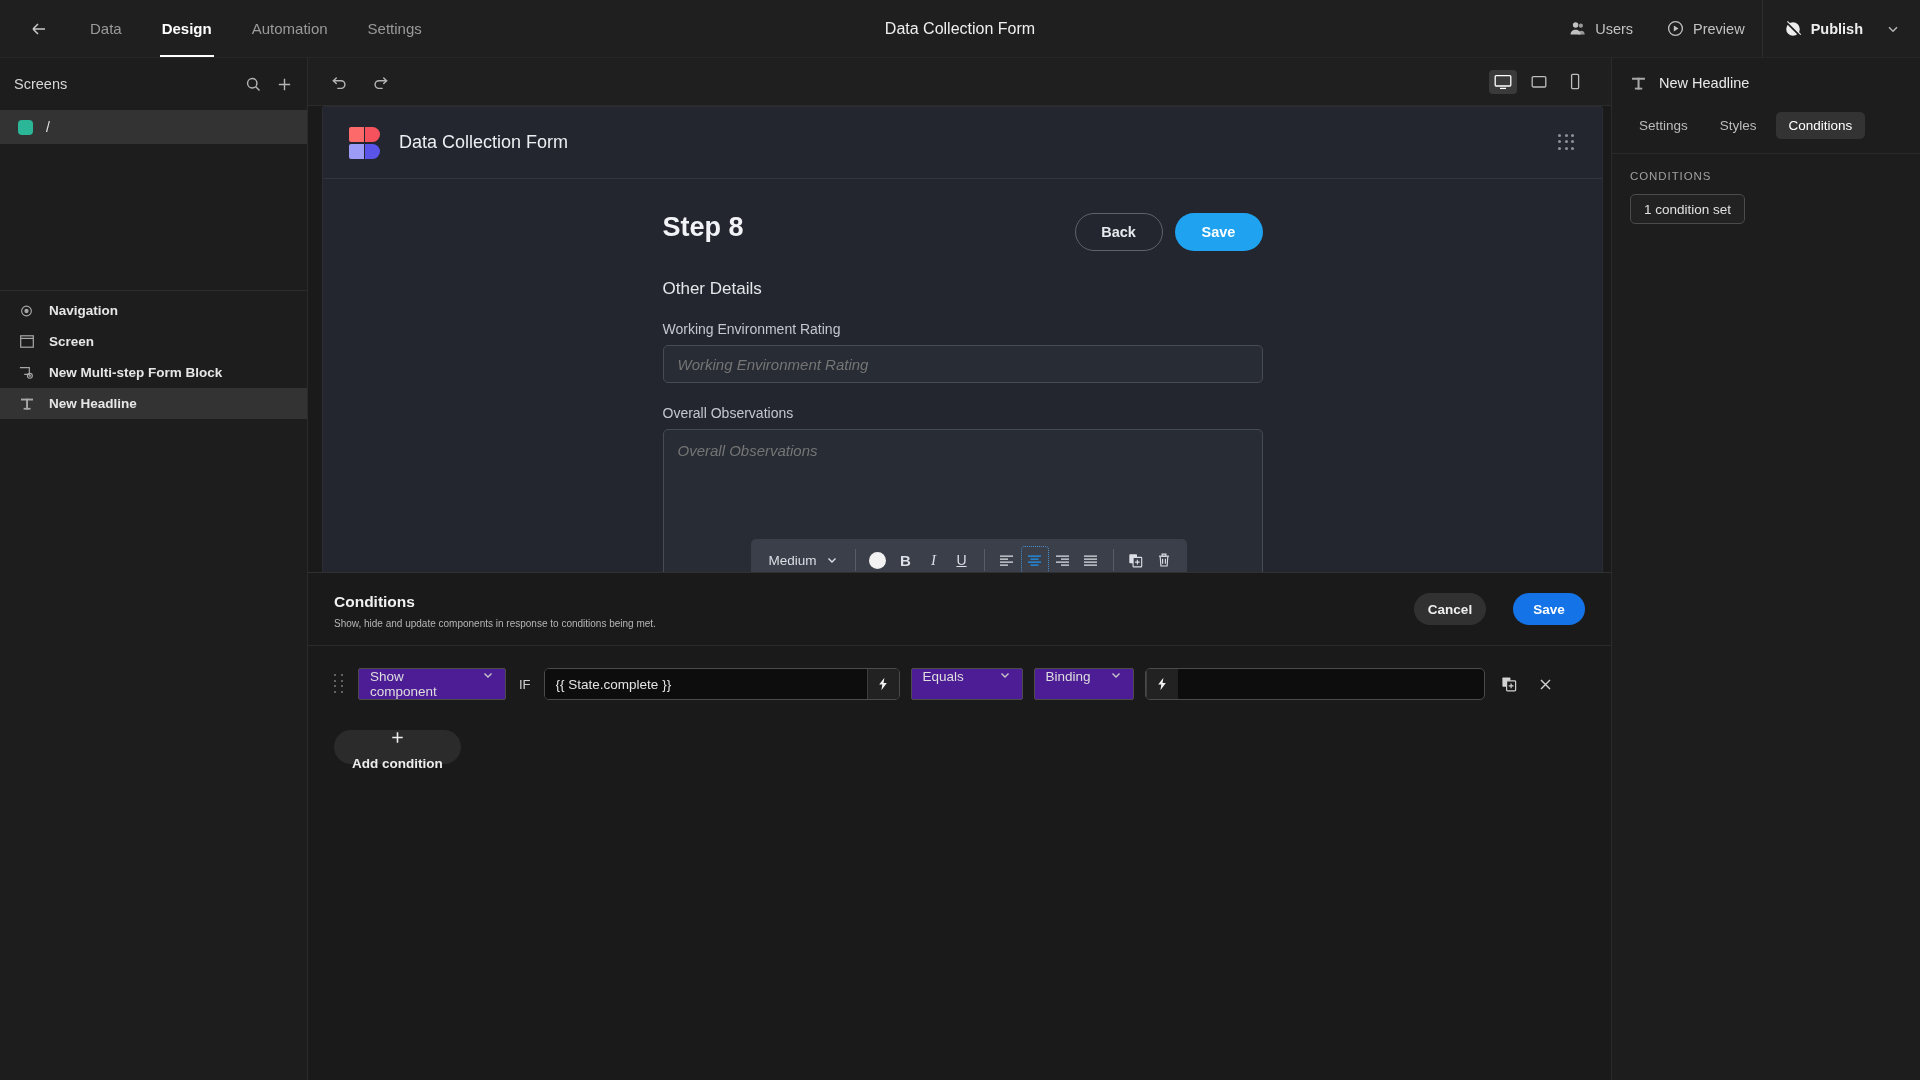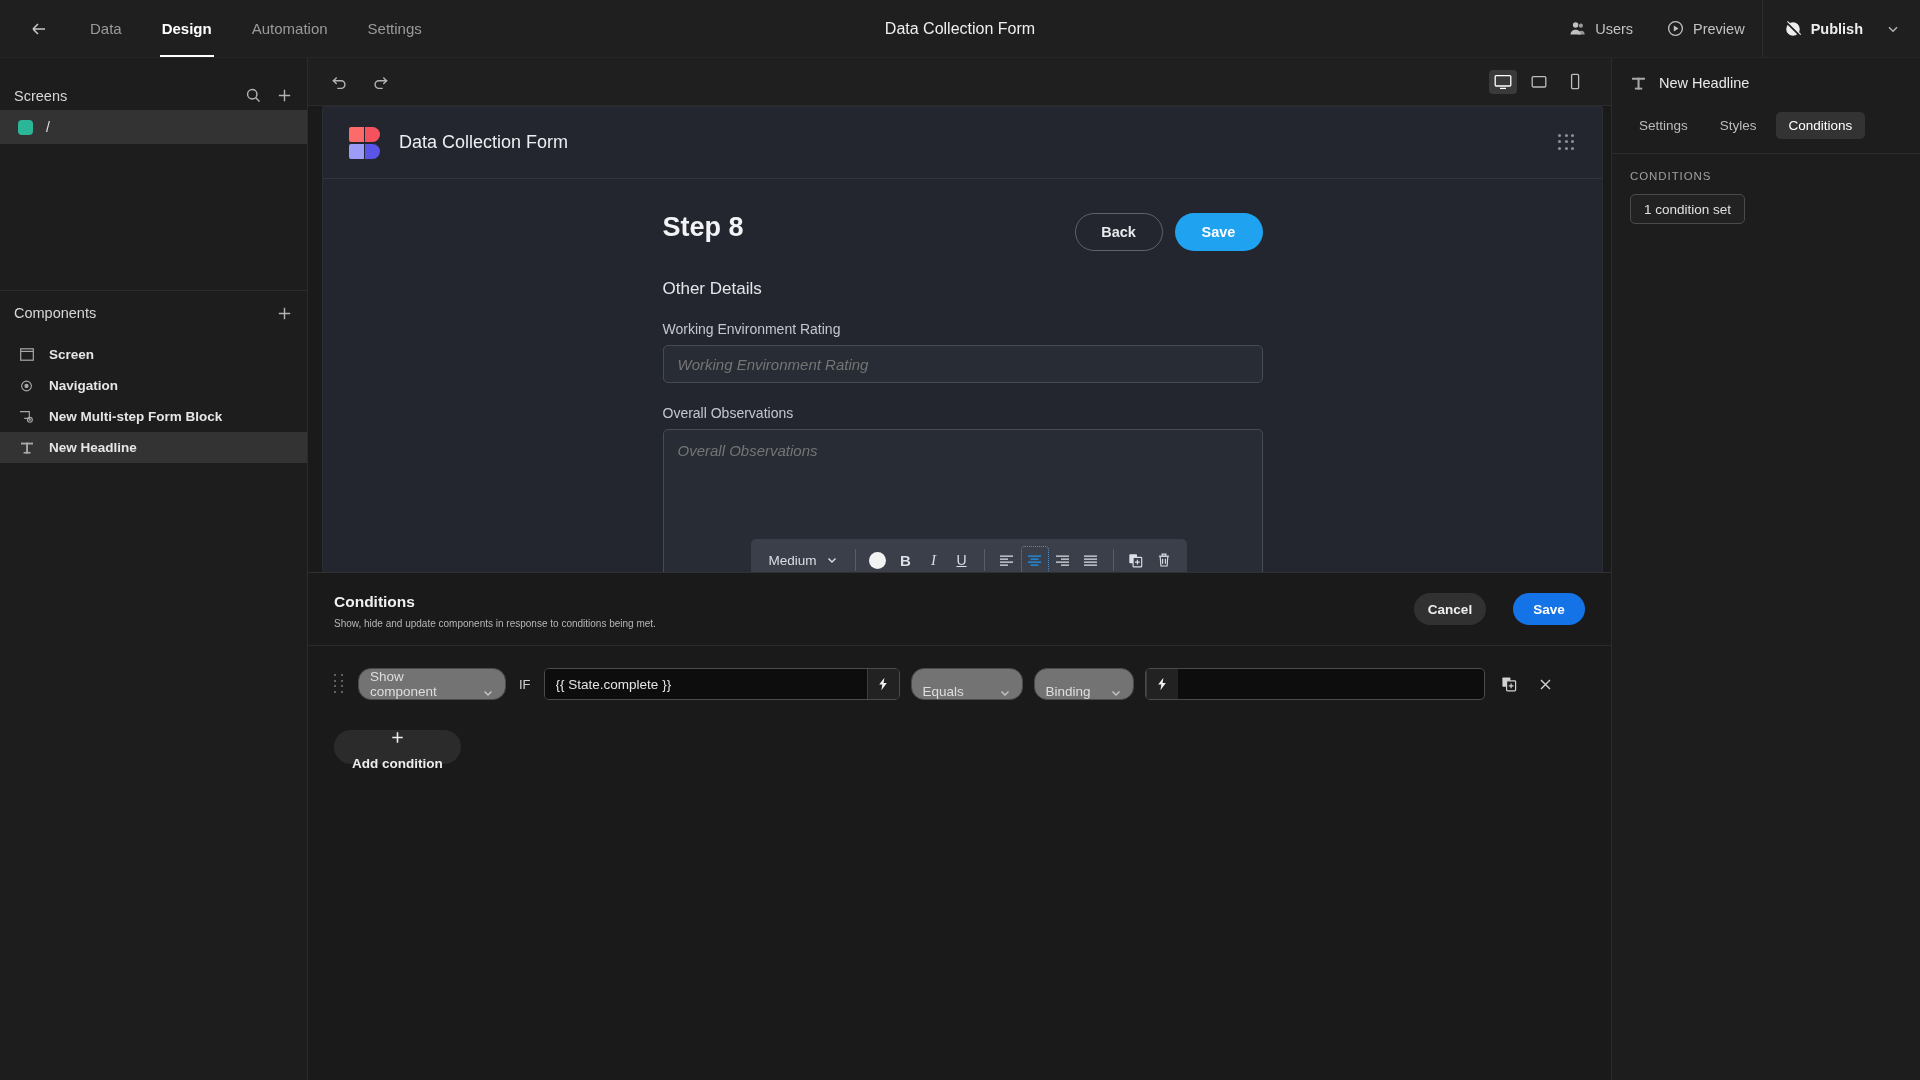--- a/index.html
+++ b/index.html
@@ -51,21 +51,21 @@
     border-left: 1px solid #2e2e2e; padding-left: 4px; padding-right: 14px;
   }
   .publish-group .tb-btn { color: #ededed; font-weight: bold; }
 
   
   .leftpanel {
     position: absolute; left: 0; top: 58px; width: 308px; height: 1022px;
     background: #1d1d1d; border-right: 1px solid #2b2b2b;
   }
   .panel-head {
-    height: 40px; display: flex; align-items: flex-end;
+    height: 40px; display: flex; align-items: center;
     padding: 0 14px; margin-top: 6px;
   }
   .panel-head .ttl { font-size: 14.5px; color: #d7d7d7; }
   .panel-head .acts { margin-left: auto; display: flex; gap: 14px; align-items: center; }
   .ic-btn { color: #b4b4b4; cursor: pointer; display: flex; align-items: center; }
   .screens-list { margin-top: 6px; }
   .screen-row {
     height: 34px; display: flex; align-items: center; gap: 13px;
     padding: 0 18px; background: #333333; cursor: pointer;
   }
@@ -204,22 +204,22 @@
     font-family: "Liberation Sans", sans-serif;
   }
   .cond-rows { padding: 22px 26px 0 26px; }
   .cond-row { display: flex; align-items: center; gap: 11px; }
   .drag-handle {
     width: 11px; height: 20px; display: grid;
     grid-template-columns: 1fr 1fr; gap: 2px; cursor: grab; margin-right: 2px;
   }
   .drag-handle i { width: 2px; height: 2px; background: #7a7a7a; border-radius: 50%; }
   .sel {
-    height: 32px; border: 1px solid #4b4b4b; border-radius: 13px; background: #737373;
-    display: flex; align-items: flex-end; padding: 0 11px; gap: 14px;
+    height: 32px; border: 1px solid #4b4b4b; border-radius: 2px; background: #4c1d95;
+    display: flex; align-items: flex-start; padding: 0 11px; gap: 14px;
     font-size: 13.5px; color: #dedede; cursor: pointer;
   }
   .sel .cv { margin-left: auto; color: #c6c6c6; }
   .sel-show { width: 148px; }
   .sel-op { width: 112px; }
   .sel-bind { width: 100px; }
   .if-lbl { font-size: 13px; color: #cfcfcf; padding: 0 2px; }
   .binding-wrap {
     display: flex; align-items: center; height: 32px;
     border: 1px solid #4b4b4b; border-radius: 5px; overflow: hidden; background: #0d0d0d;
@@ -364,51 +364,39 @@
   <div class="screens-list">
     <div class="screen-row">
       <span class="screen-dot"></span>
       <span class="lbl">/</span>
     </div>
   </div>
 
   <div style="height:146px;"></div>
   <div class="divider-h"></div>
 
-  <div class="components-head">
-    <div class="ttl" style="font-size:14.5px;color:#d7d7d7;">Components</div>
-    <div class="acts" style="margin-left:auto;">
-      <div class="ic-btn">
-        <span>
-          <svg width="17" height="17" viewBox="0 0 18 18" fill="none" stroke="currentColor" stroke-width="1.5">
-              <path d="M9 3v12M3 9h12"></path>
-            </svg>
-        </span>
-      </div>
-    </div>
-  </div>
 
   <div class="comp-list">
+    <div class="comp-row">
+      <span class="comp-ic">
+        <svg width="15" height="14" viewBox="0 0 16 14" fill="none" stroke="currentColor" stroke-width="1.2">
+          <circle cx="8" cy="7" r="5.2"></circle>
+            <circle cx="8" cy="7" r="1.7" fill="currentColor"></circle>
+        </svg>
+      </span>
+      <span class="lbl">Navigation</span>
+    </div>
     <div class="comp-row">
       <span class="comp-ic">
         <svg width="14" height="13" viewBox="0 0 14 13" fill="none" stroke="currentColor" stroke-width="1.2">
           <rect x="0.7" y="0.8" width="12.6" height="11.4"></rect>
             <path d="M0.7 3.4h12.6"></path>
         </svg>
       </span>
       <span class="lbl">Screen</span>
-    </div>
-    <div class="comp-row">
-      <span class="comp-ic">
-        <svg width="15" height="14" viewBox="0 0 16 14" fill="none" stroke="currentColor" stroke-width="1.2">
-          <circle cx="8" cy="7" r="5.2"></circle>
-            <circle cx="8" cy="7" r="1.7" fill="currentColor"></circle>
-        </svg>
-      </span>
-      <span class="lbl">Navigation</span>
     </div>
     <div class="comp-row">
       <span class="comp-ic">
         <svg width="15" height="14" viewBox="0 0 16 14" fill="none" stroke="currentColor" stroke-width="1.2">
           <path d="M1 1.2h10v7.2H5.6"></path>
             <circle cx="11.6" cy="10" r="2.6"></circle>
           <path d="M11.6 8.7v2.6M10.3 10h2.6" stroke-width="1"></path>
         </svg>
       </span>
       <span class="lbl">New Multi-step Form Block</span>

